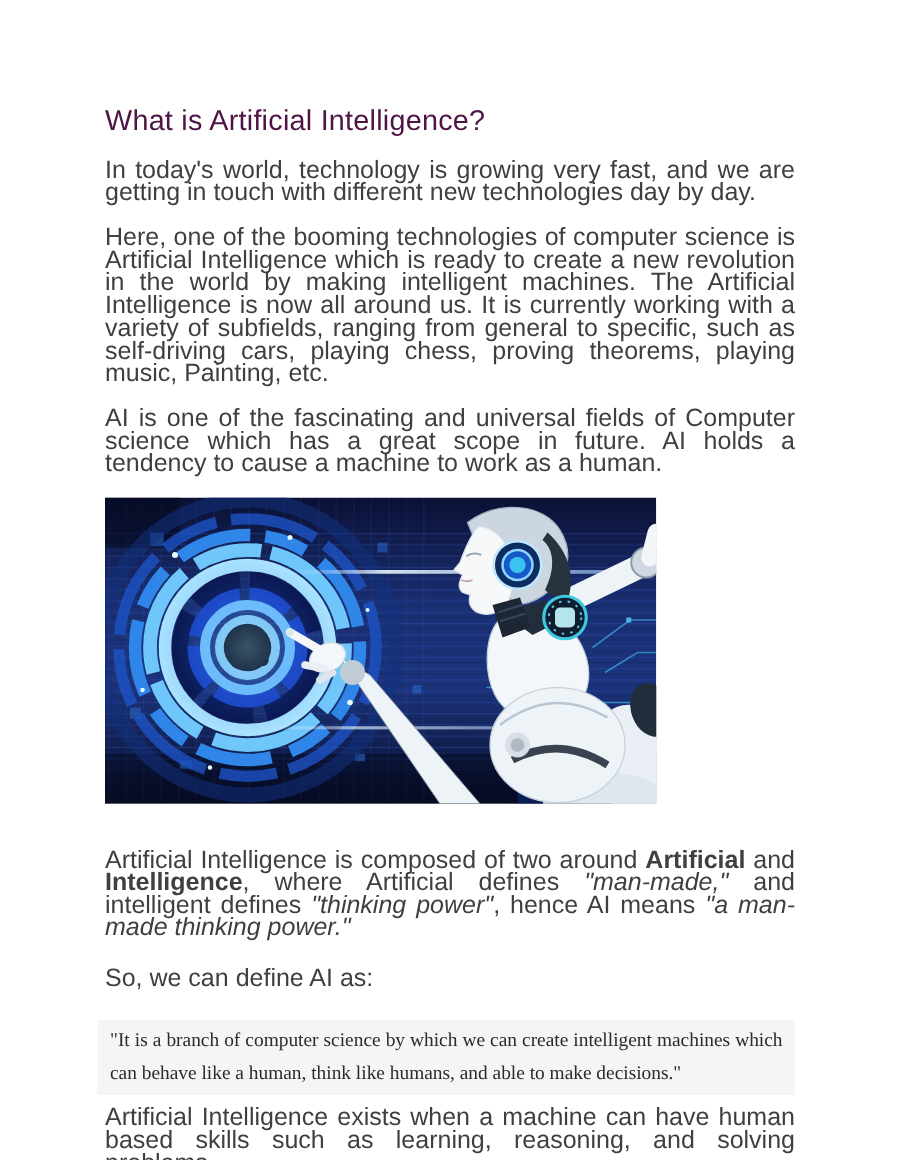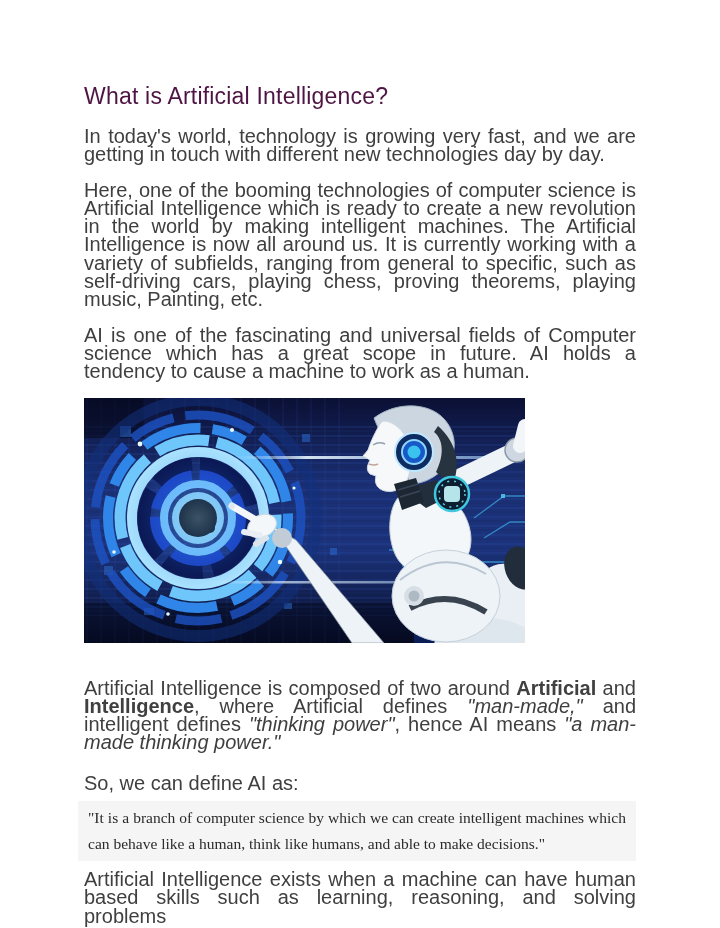--- a/index.html
+++ b/index.html
@@ -18,21 +18,21 @@
     text-align:justify;margin:0 0 17px 0;
   }
   p.body-p b{color:#404040;}
   p.body-p i{color:#3f3f3f;}
   .figure{
     width:441px;height:245px;margin:0 0 36px 0;
     display:block;line-height:0;
   }
   .figure svg{display:block;}
   p.composed{margin-bottom:22px;}
-  p.define-intro{text-align:left;margin-bottom:9px;}
+  p.define-intro{text-align:left;margin-bottom:24px;}
   .quote-box{
     background:#f5f5f5;color:#2b2b2b;
     font-family:"Liberation Serif","DejaVu Serif",serif;
     font-size:15.5px;line-height:26px;
     padding:4px 10px;margin:0 0 9px -6px;
     text-align:justify;
   }
   p.closing{margin-bottom:0;}
 </style>
 </head>

